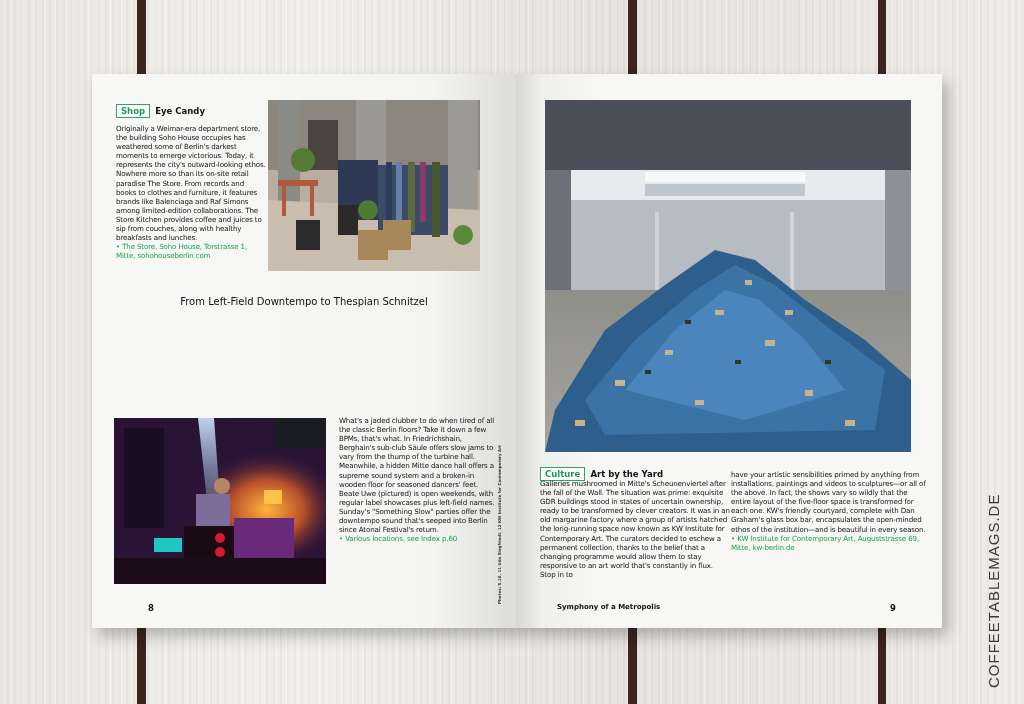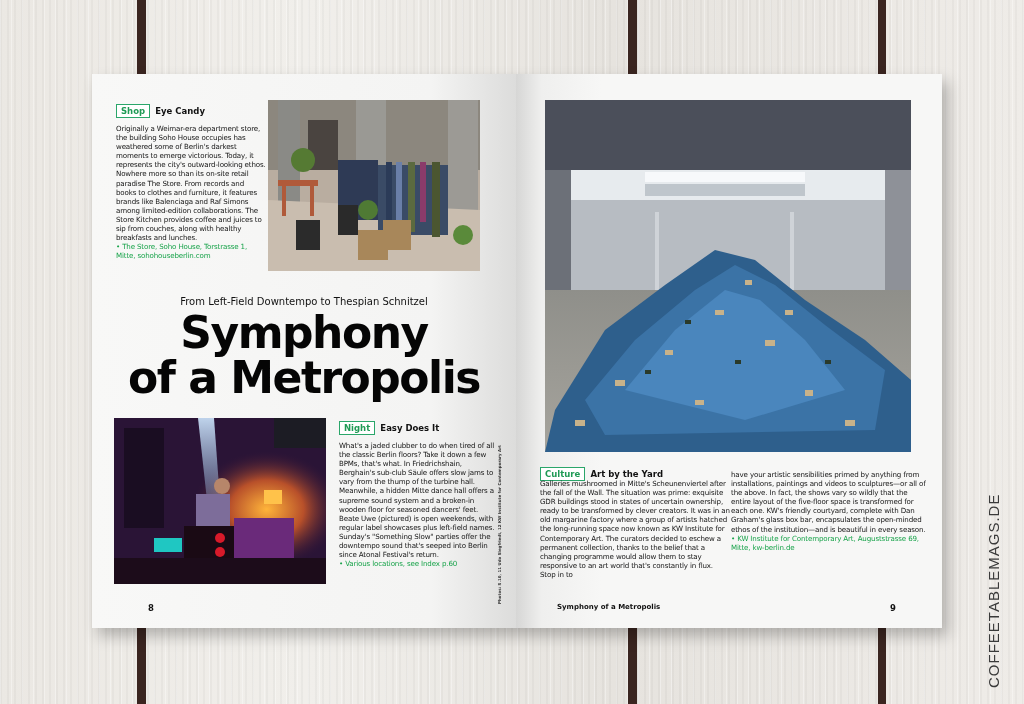--- a/index.html
+++ b/index.html
@@ -124,24 +124,20 @@
         <rect x="28" y="120" width="24" height="30" fill="#2b2b2b"></rect>
         <rect x="90" y="130" width="30" height="30" fill="#a8875a"></rect>
         <rect x="115" y="120" width="28" height="30" fill="#a8875a"></rect>
         <circle cx="100" cy="110" r="10" fill="#4f7a34"></circle>
         <circle cx="195" cy="135" r="10" fill="#5a8a3a"></circle>
         <circle cx="35" cy="60" r="12" fill="#557a33"></circle>
       </svg>
     </div>
 
     <div class="headline-kicker">From Left-Field Downtempo to Thespian Schnitzel</div>
-    <div class="headline">
-      <div>Symphony</div>
-      <div>of a Metropolis</div>
-    </div>
 
     <div class="photo" style="left:22px; top:344px; width:212px; height:166px;">
       <svg width="212" height="166" viewBox="0 0 212 166">
         <defs>
           <radialGradient id="lamp" cx="0.72" cy="0.55" r="0.35">
             <stop offset="0" stop-color="#ffb43a"></stop>
             <stop offset="0.5" stop-color="#b8502a"></stop>
             <stop offset="1" stop-color="#3a1838" stop-opacity="0"></stop>
           </radialGradient>
           <linearGradient id="beam" x1="0" y1="0" x2="0" y2="1">
@@ -160,24 +156,20 @@
         <rect x="70" y="108" width="60" height="46" fill="#1a0a14"></rect>
         <rect x="120" y="100" width="60" height="50" fill="#6a2a7a"></rect>
         <circle cx="106" cy="120" r="5" fill="#d81a2a"></circle>
         <circle cx="106" cy="134" r="5" fill="#d81a2a"></circle>
         <rect x="40" y="120" width="28" height="14" fill="#1fc7c2"></rect>
         <rect x="0" y="140" width="212" height="26" fill="#1c0c1a"></rect>
       </svg>
     </div>
 
     <div class="night-block">
-      <div class="tag-row">
-        <span class="tag">Night</span>
-        <span class="kicker">Easy Does It</span>
-      </div>
       <p class="body-text">What's a jaded clubber to do when tired of all the classic Berlin floors? Take it down a few BPMs, that's what. In Friedrichshain, Berghain's sub-club Säule offers slow jams to vary from the thump of the turbine hall. Meanwhile, a hidden Mitte dance hall offers a supreme sound system and a broken-in wooden floor for seasoned dancers' feet. Beate Uwe (pictured) is open weekends, with regular label showcases plus left-field names. Sunday's "Something Slow" parties offer the downtempo sound that's seeped into Berlin since Atonal Festival's return.</p>
       <p class="body-text green">• Various locations, see Index p.60</p>
     </div>
 
     <div class="credit">Photos: S.10, 11 Udo Siegfriedt, 12 KW Institute for Contemporary Art</div>
     <div class="folio" style="left:56px;">8</div>
   </div>
 
   <div class="page right">
 

